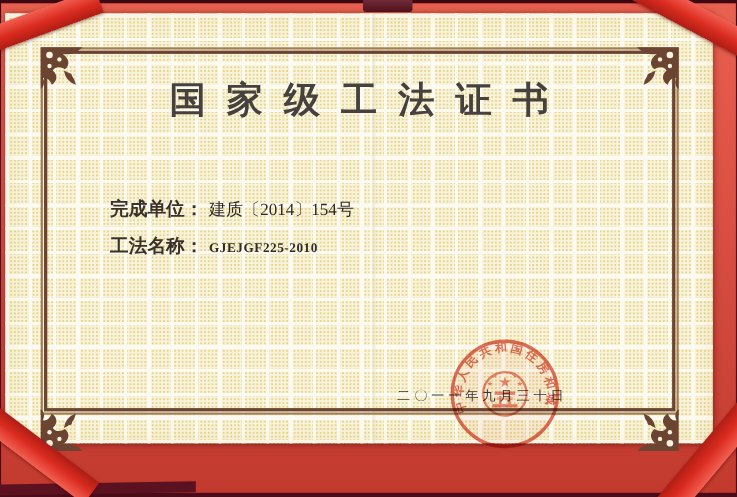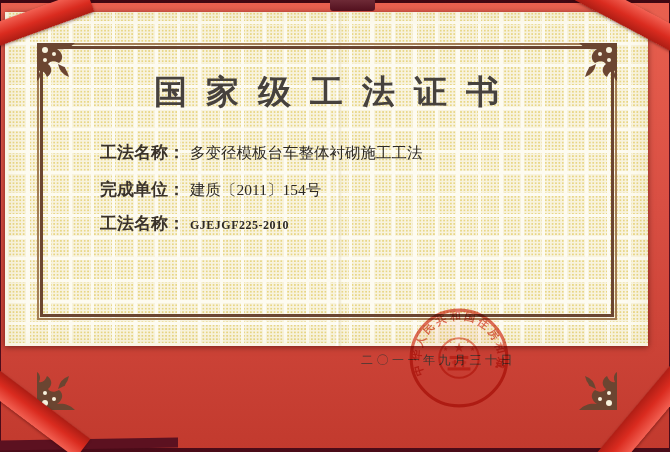--- a/index.html
+++ b/index.html
@@ -18,21 +18,21 @@
     background:#5c1120;transform:skewY(-1deg);
   }
   
   .top-tab{
     position:absolute;left:330px;top:0;width:45px;height:11px;
     background:linear-gradient(180deg,#6e2a36,#52101e);
     border-radius:0 0 3px 3px;
   }
   
   .page{
-    position:absolute;left:5px;top:12px;width:643px;height:334px;
+    position:absolute;left:5px;top:12px;width:643px;height:391px;
     background-color:#f8f3de;
     background-image:
       repeating-linear-gradient(90deg,#fdfbf1 0 3px,rgba(253,251,241,0) 3px 21.5px),
       repeating-linear-gradient(0deg,#fdfbf1 0 3px,rgba(253,251,241,0) 3px 21.5px),
       radial-gradient(circle,#e8d685 30%,rgba(232,214,133,0) 36%);
     background-size:auto,auto,3.4px 3.4px;
     box-shadow:0 1px 6px rgba(40,0,5,.55), inset 0 0 22px rgba(190,160,70,.15);
   }
   
   .fold{
@@ -123,25 +123,22 @@
       <path d="M10 10 L48 10 C42 16 36 17 30 16 C36 20 37 26 32 30 C27 27 23 28 21 31 C26 35 25 41 20 44 C18 39 15 37 12 38 C14 42 13 46 10 48 Z" fill="#6b4531"></path>
       <circle cx="18" cy="17" r="3" fill="#f8f3de"></circle>
       <circle cx="27" cy="21" r="2" fill="#f8f3de"></circle>
       <circle cx="18" cy="27" r="2" fill="#f8f3de"></circle>
       <path d="M31 31 q9 3 11 13 q-9 -3 -11 -13z" fill="#6b4531"></path>
       <circle cx="36" cy="36" r="2.4" fill="#6b4531"></circle>
     </svg>
 
     <div class="title">国家级工法证书</div>
 
-    <div class="row r0">
-      <span class="label">工法名称：</span><span class="value">多变径模板台车整体衬砌施工工法</span>
-    </div>
     <div class="row r1">
-      <span class="label">完成单位：</span><span class="value">建质〔2011〕154号</span>
+      <span class="label">完成单位：</span><span class="value">建质〔2014〕154号</span>
     </div>
     <div class="row r2 row-2">
       <span class="label">工法名称：</span><span class="value">GJEJGF225-2010</span>
     </div>
 
     <div class="date">二〇一一年九月三十日</div>
 
     <svg class="seal" viewBox="0 0 100 100">
       <circle cx="50" cy="50" r="46" fill="rgba(238,126,104,0.10)" stroke="#dc5b46" stroke-width="3"></circle>
       <path id="sealArc" d="M 16.5 65.6 A 37 37 0 1 1 83.5 65.6" fill="none"></path>

